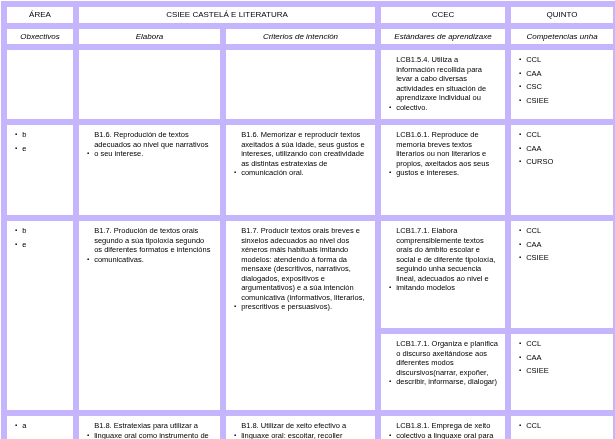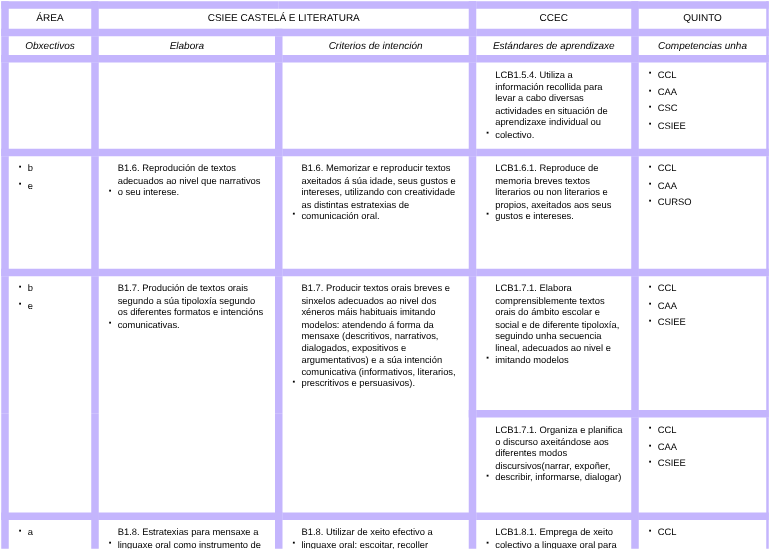--- a/index.html
+++ b/index.html
@@ -270,21 +270,21 @@
             <div class="bullet-item">
               <span class="bullet">▪</span>
               <span class="bullet-text">a</span>
             </div>
           </div>
         </td>
     <td>
           <div class="cell">
             <div class="bullet-item">
               <span class="bullet">▪</span>
-              <span class="bullet-text">B1.8. Estratexias para mensaxe a linguaxe oral como instrumento de</span>
+              <span class="bullet-text">B1.8. Estratexias para utilizar a linguaxe oral como instrumento de</span>
             </div>
           </div>
         </td>
     <td>
           <div class="cell">
             <div class="bullet-item">
               <span class="bullet">▪</span>
               <span class="bullet-text">B1.8. Utilizar de xeito efectivo a linguaxe oral: escoitar, recoller</span>
             </div>
           </div>

